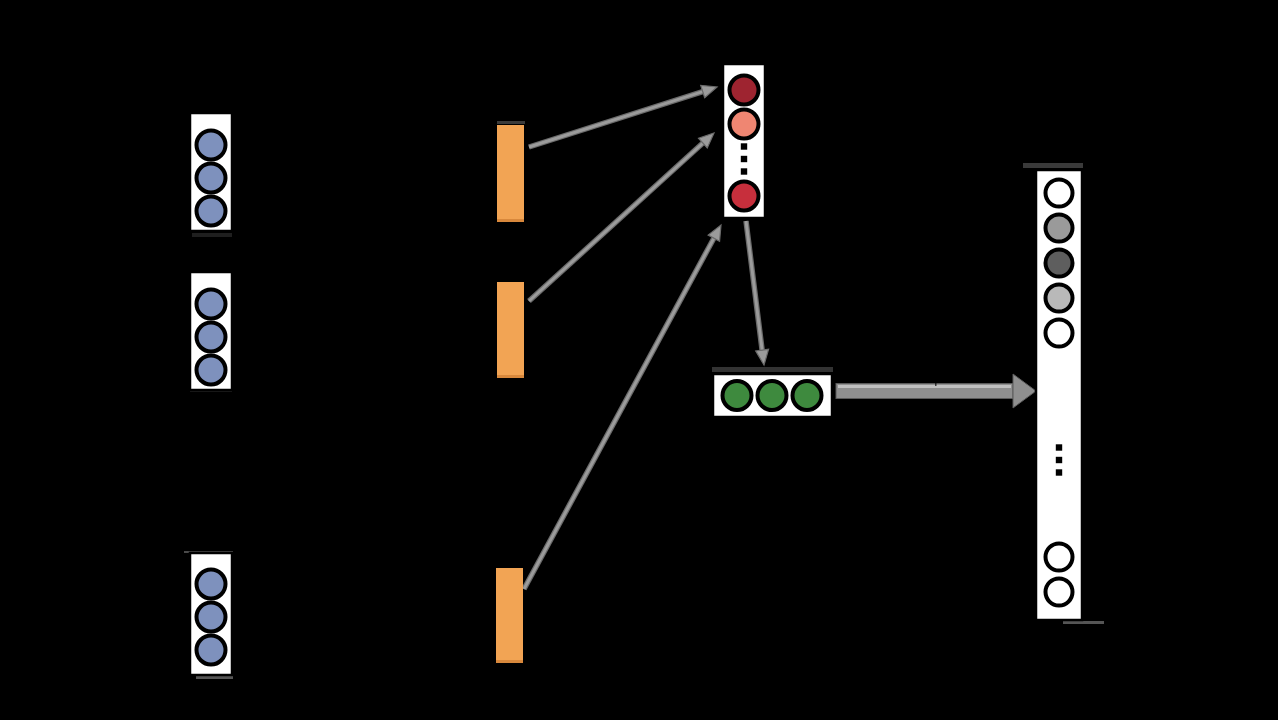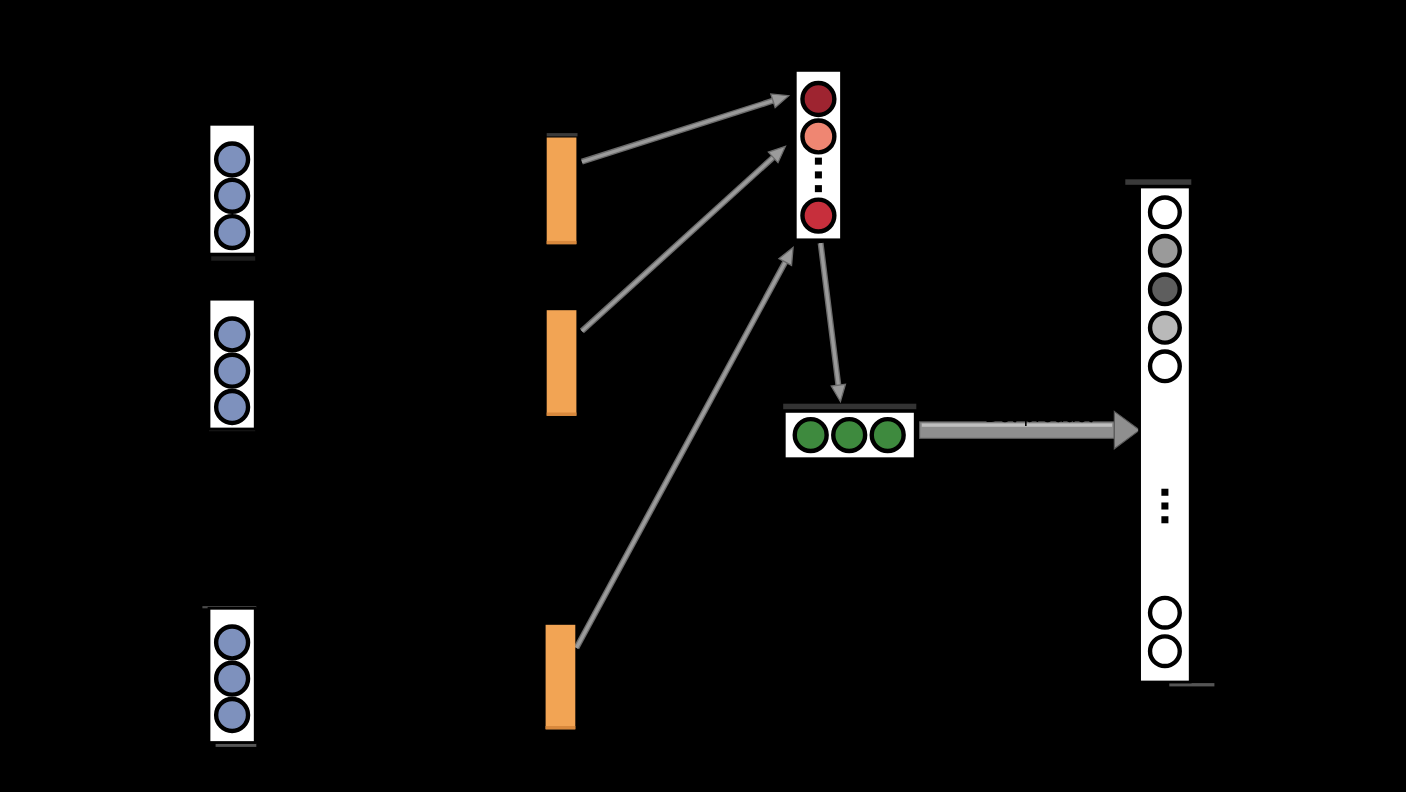--- a/index.html
+++ b/index.html
@@ -23,21 +23,21 @@
     top: 0;
   }
   .arrow-label {
     position: absolute;
     left: 884px;
     top: 369px;
     width: 122px;
     height: 20px;
     line-height: 20px;
     text-align: center;
-    font-size: 17px;
+    font-size: 12px;
     letter-spacing: 1px;
     color: #000000; 
     white-space: nowrap;
     pointer-events: none;
   }
 </style>
 </head>
 <body>
 
 <div class="stage">

